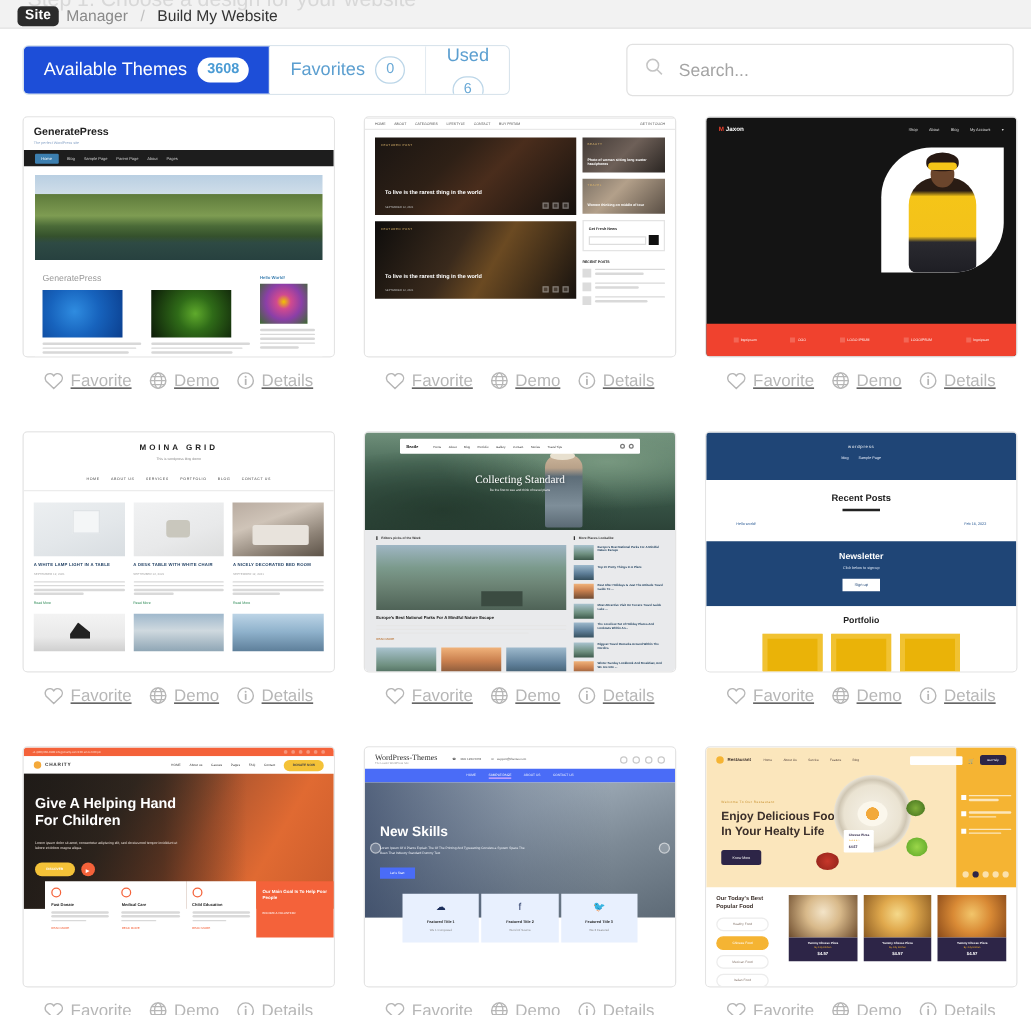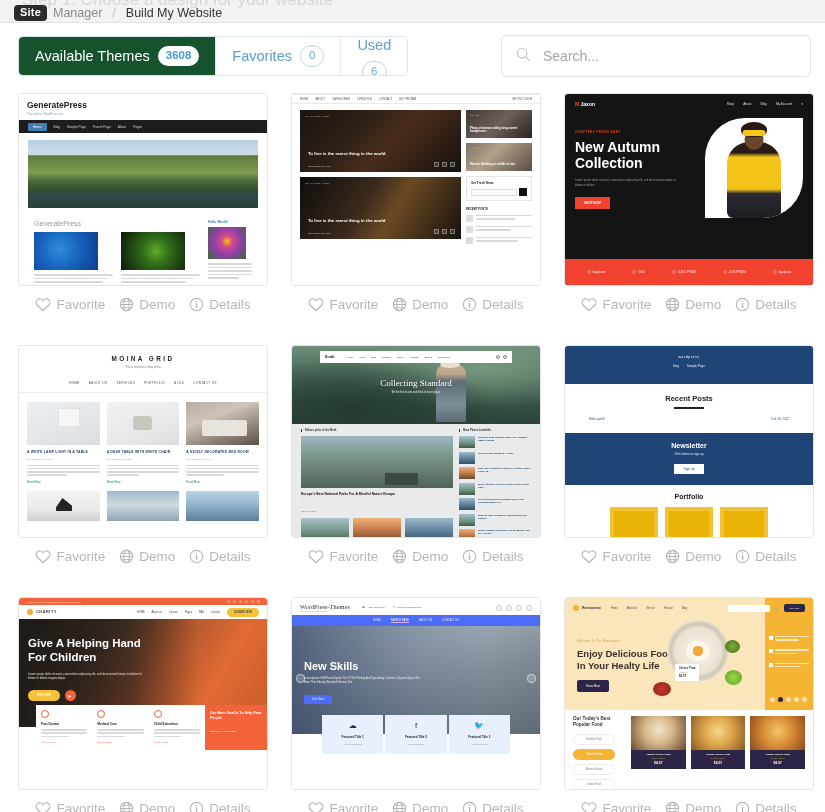--- a/index.html
+++ b/index.html
@@ -59,21 +59,21 @@
     display:flex; align-items:center; gap:8px;
     padding: 0 16px;
     font-size: 14.5px;
     color:#5c9fd0;
     border-right:1px solid #e3ebf1;
     cursor:pointer;
     background:#fff;
     height:100%;
   }
   .tab:last-child { border-right:none;flex-direction:column; }
-  .tab.active { background:#14532d; color:#fff; }
+  .tab.active { background:#1d4ed8; color:#fff; }
   .pill {
     font-size: 11.5px;
     font-weight:bold;
     border-radius: 999px;
     padding: 2px 8px;
     min-width: 22px; text-align:center;
     line-height: 1.35;
   }
   .tab.active .pill { background:#fff; color:#4a9bd4; }
   .tab:not(.active) .pill {
@@ -111,20 +111,21 @@
     background:#fff;
     overflow:hidden;
     position:relative;
     cursor:pointer;
   }
 
   .actions {
     display:flex; justify-content:center;
     gap: 14px;
     height: 36px;
+    text-decoration: underline;
   }
   .action {
     display:flex; align-items:center; gap:5px;
     color:#b6b6b6; font-size:13.5px; cursor:pointer;
   }
   .action svg { display:block; }
 
   
   .ms { position:absolute; inset:0; background:#fff; }
 
@@ -660,26 +661,20 @@
           <div class="t3-logo"><b>M</b>&nbsp;<span>Jaxon</span></div>
           <div class="t3-links">
             <span>Shop</span>
             <span>About</span>
             <span>Blog</span>
             <span>My Account</span>
             <span>▾</span>
           </div>
         </div>
         <div class="t3-body">
-          <div class="t3-left">
-            <div class="t3-kick">CHAPTERS FRESH BABY</div>
-            <div class="t3-h1">New Autumn Collection</div>
-            <div class="t3-p">Lorem ipsum dolor sit amet, consectetur adipiscing elit, sed do eiusmod tempor ut labore et dolore.</div>
-            <div class="t3-btn">SHOP NOW</div>
-          </div>
           <div class="t3-photo">
             <div class="t3-person"></div>
             <div class="t3-face"></div>
             <div class="t3-hair"></div>
             <div class="t3-band"></div>
           </div>
         </div>
         <div class="t3-foot">
           <div class="t3-brand">
               <span class="sq"></span>

